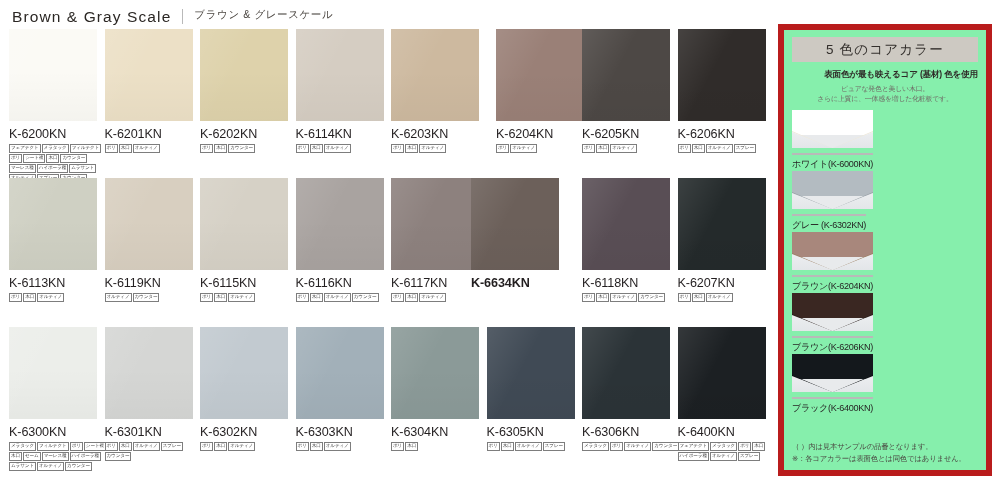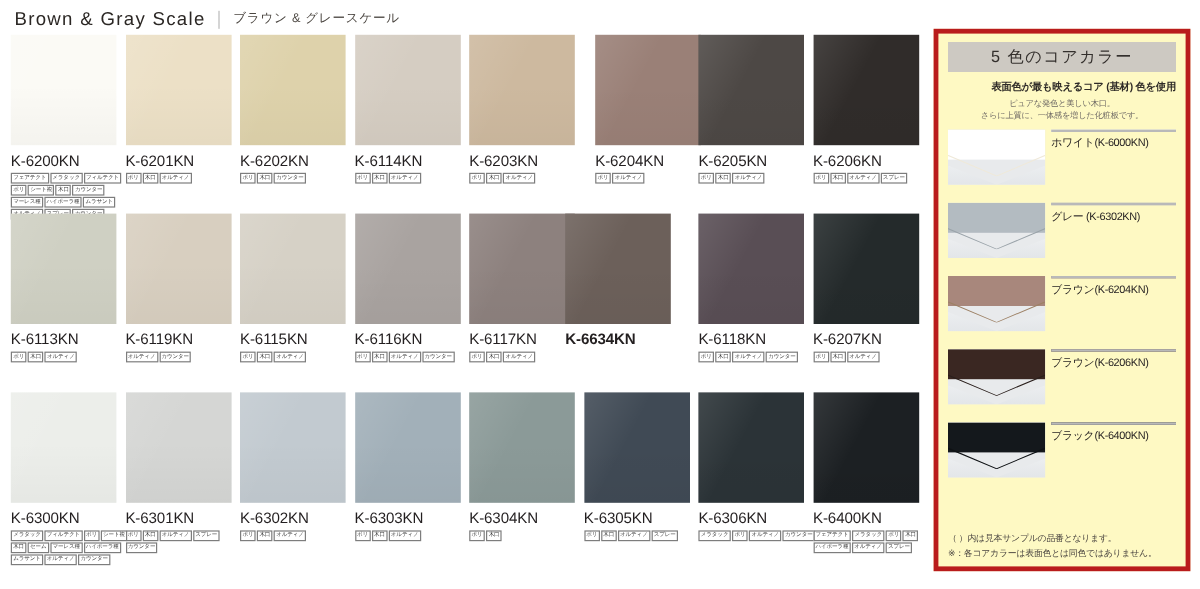--- a/index.html
+++ b/index.html
@@ -95,22 +95,22 @@
     white-space: nowrap;
     background: #fff;
     transform-origin: left center;
   }
 
   
   #core-panel {
     position: absolute;
     left: 778px; top: 24px;
     width: 214px; height: 452px;
-    border: 4px solid #b91c1c;
-    background: #fef9c3;
+    border: 6px solid #b91c1c;
+    background: #86efac;
     padding: 7px 8px 6px 8px;
   }
   #core-panel-title {
     height: 25px;
     background: #cdc9c2;
     display: flex; align-items: center; justify-content: center;
     font-size: 13.5px;
     letter-spacing: 1.2px;
     color: #332f2c;
   }
@@ -134,20 +134,21 @@
   #core-sub-wrap { margin-top: 3px; }
 
   #core-list {
     margin-top: 6px;
   }
   .core-row {
     display: flex;
     align-items: flex-start;
     gap: 5px;
     height: 61px;
+    flex-direction: column;
   }
   .core-edge {
     width: 81px; height: 46px;
     position: relative;
     overflow: hidden;
     background: #e8eaec;
   }
   
   .core-edge .top {
     position: absolute;

